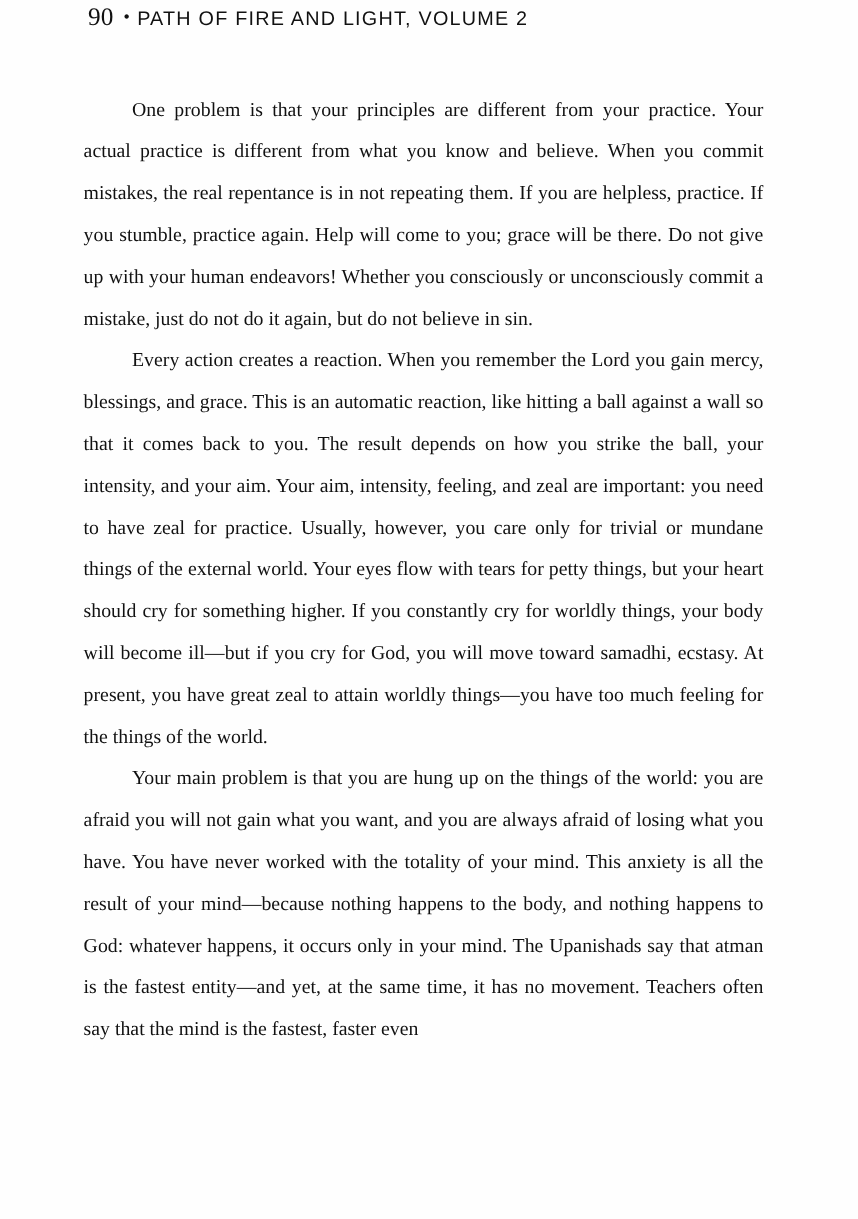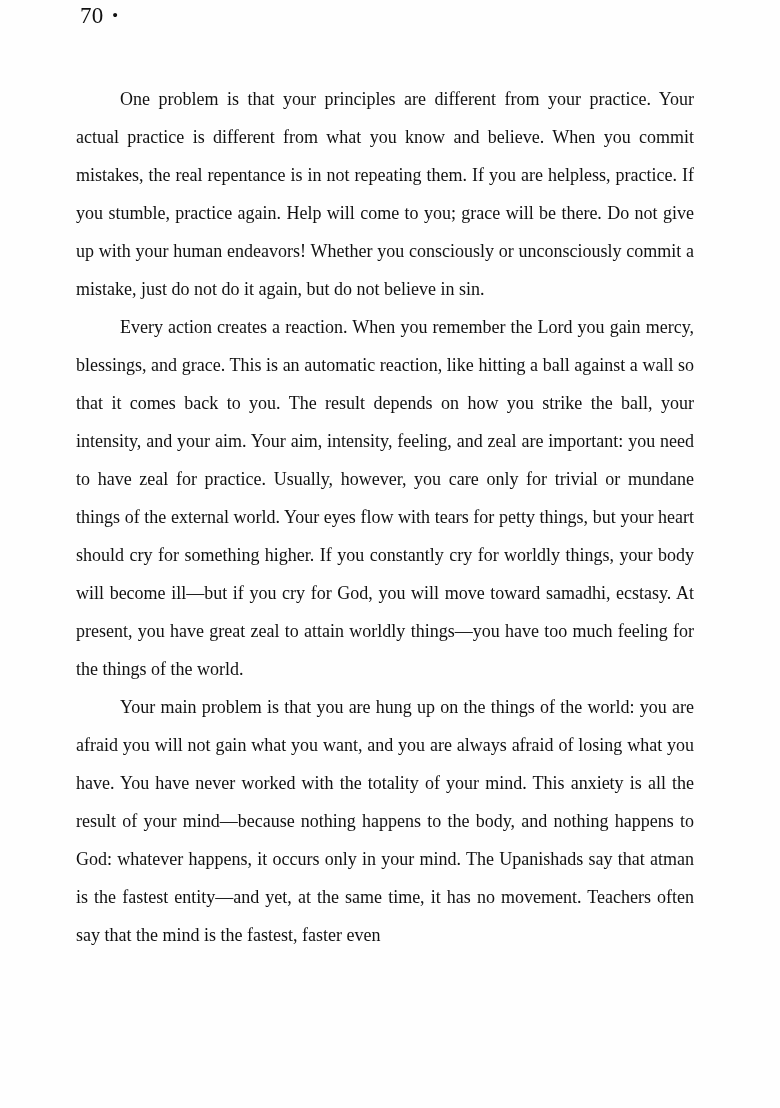--- a/index.html
+++ b/index.html
@@ -85,22 +85,23 @@
   .para:last-child {
     text-align: justify;
   }
 </style>
 </head>
 <body>
 
 <div class="page">
 
   <div class="running-head">
-    <span class="folio">70</span>
+    <span class="folio">90</span>
     <span class="head-bullet">•</span>
+    <span class="head-title">PATH OF FIRE AND LIGHT, VOLUME 2</span>
   </div>
 
   <div class="textblock">
     <p class="para">One problem is that your principles are different from your practice. Your actual practice is different from what you know and believe. When you commit mistakes, the real repentance is in not repeating them. If you are helpless, practice. If you stumble, practice again. Help will come to you; grace will be there. Do not give up with your human endeavors! Whether you consciously or unconsciously commit a mistake, just do not do it again, but do not believe in sin.</p>
     <p class="para">Every action creates a reaction. When you remember the Lord you gain mercy, blessings, and grace. This is an automatic reaction, like hitting a ball against a wall so that it comes back to you. The result depends on how you strike the ball, your intensity, and your aim. Your aim, intensity, feeling, and zeal are important: you need to have zeal for practice. Usually, however, you care only for trivial or mundane things of the external world. Your eyes flow with tears for petty things, but your heart should cry for something higher. If you constantly cry for worldly things, your body will become ill—but if you cry for God, you will move toward samadhi, ecstasy. At present, you have great zeal to attain worldly things—you have too much feeling for the things of the world.</p>
     <p class="para">Your main problem is that you are hung up on the things of the world: you are afraid you will not gain what you want, and you are always afraid of losing what you have. You have never worked with the totality of your mind. This anxiety is all the result of your mind—because nothing happens to the body, and nothing happens to God: whatever happens, it occurs only in your mind. The Upanishads say that atman is the fastest entity—and yet, at the same time, it has no movement. Teachers often say that the mind is the fastest, faster even</p>
   </div>
 
 </div>
 

